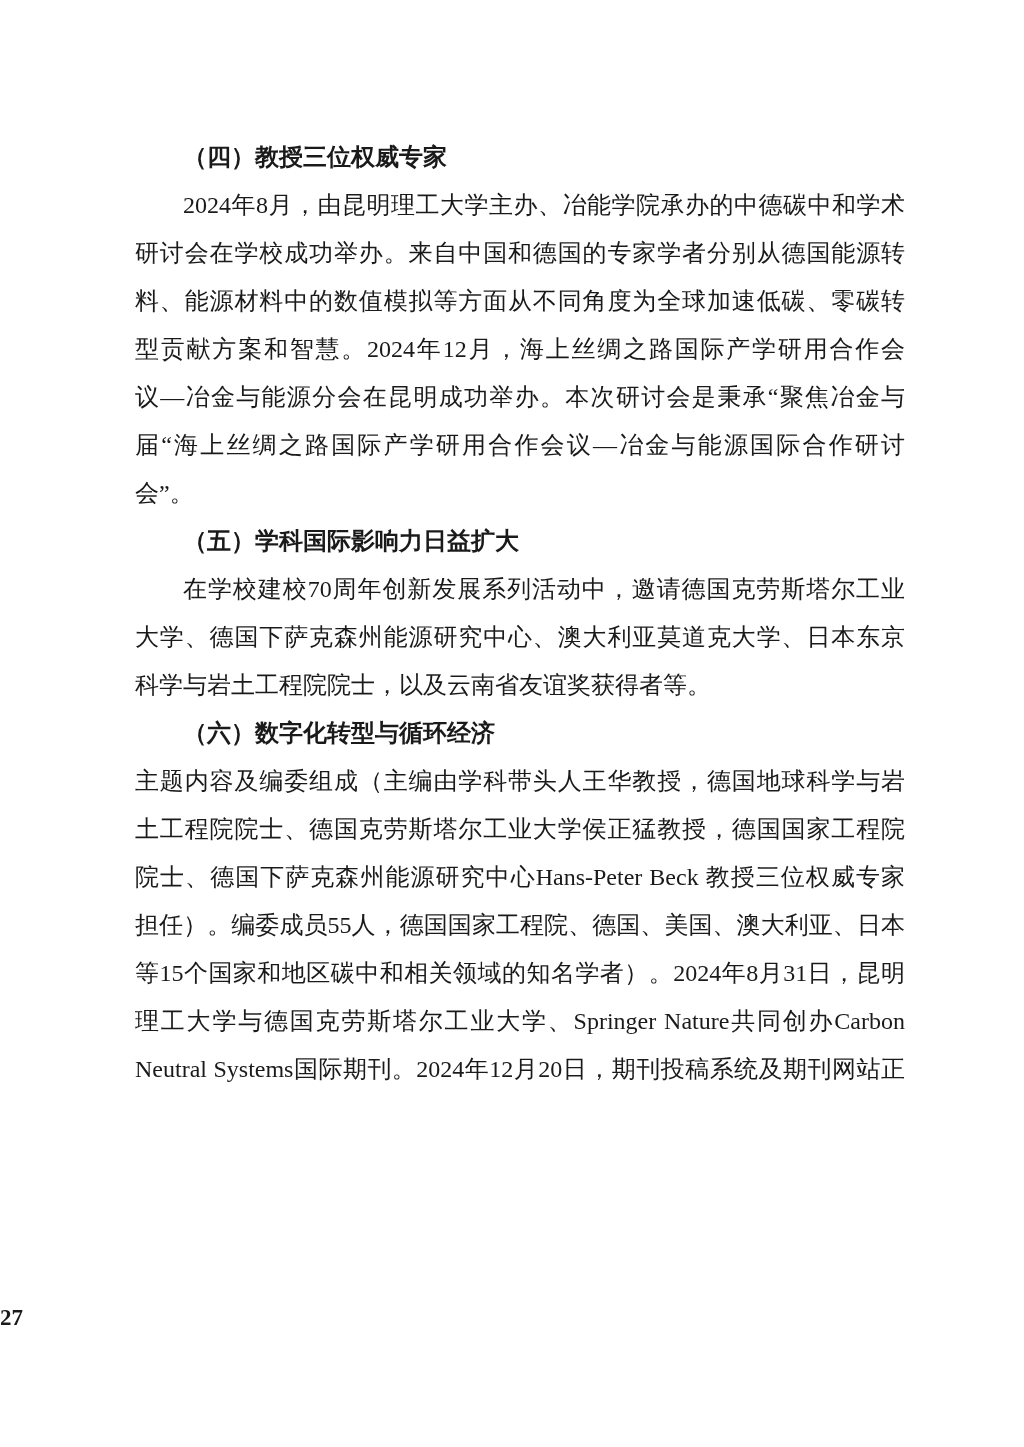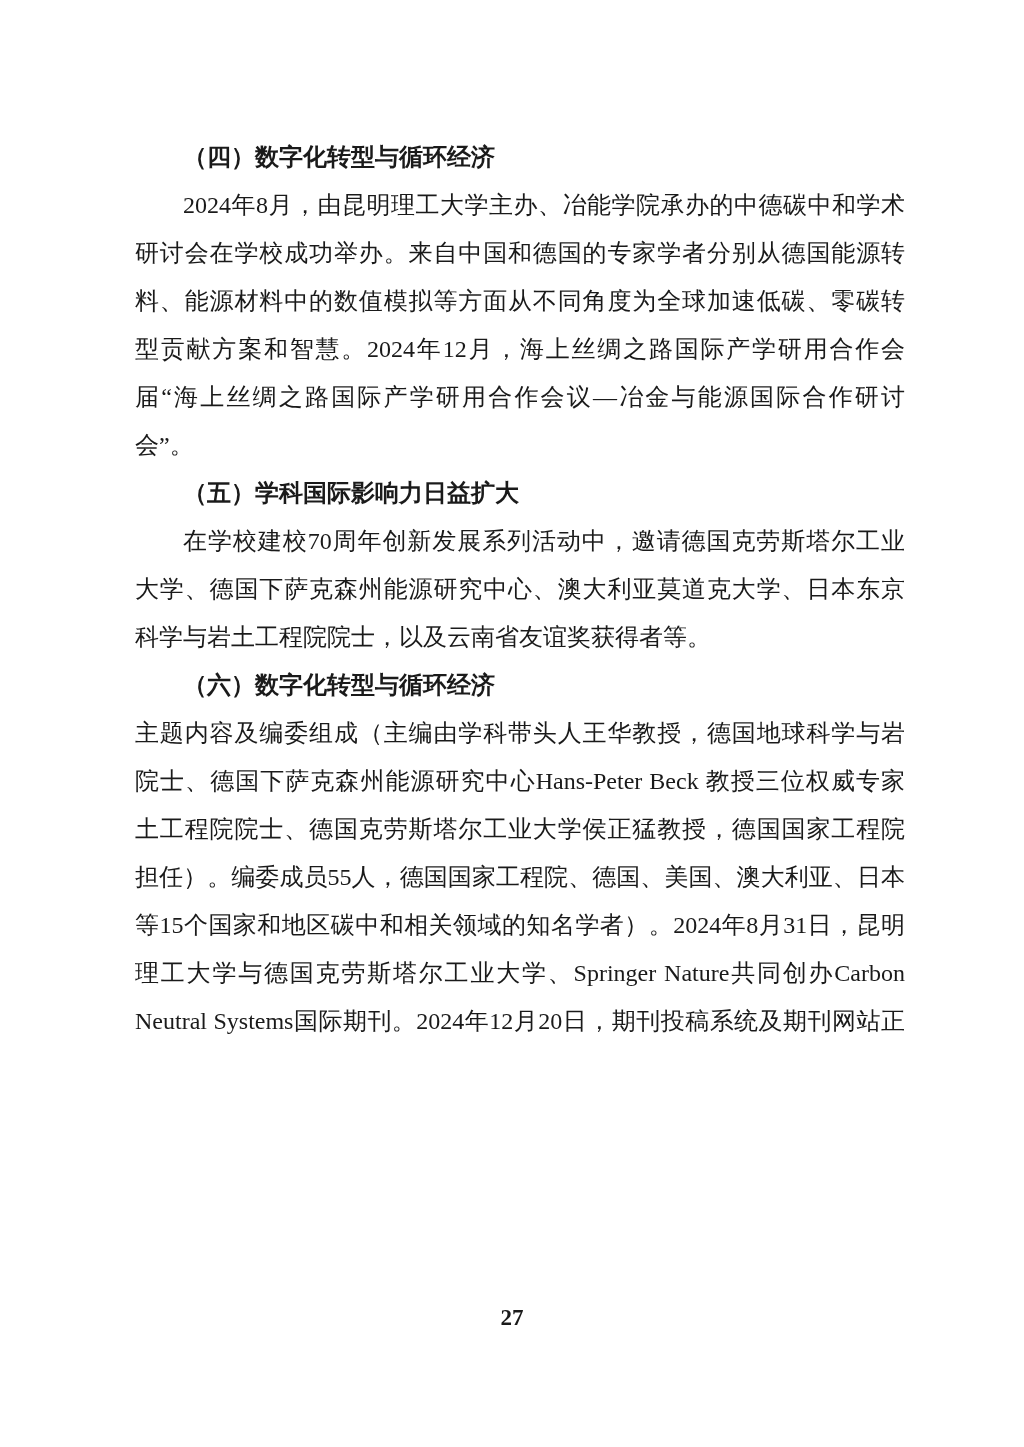--- a/index.html
+++ b/index.html
@@ -45,46 +45,46 @@
   .line.heading {
     font-weight: bold;
     text-align: left;
     text-align-last: left;
   }
   .page-number {
     position: absolute;
     top: 1303px;
     left: 0;
     width: 1024px;
-    text-align: center;
     font-size: 23px;
     font-weight: bold;
     line-height: 30px;
     color: #1a1a1a;
   }
 </style>
 </head>
 <body>
 
 <div class="page">
   <div class="content">
-      <div class="line heading indent">（四）数字化转型与循环经济</div>
+      <div class="line heading indent">（四）教授三位权威专家</div>
       <div class="line indent">2024年8月，由昆明理工大学主办、冶能学院承办的中德碳中和学术</div>
       <div class="line">研讨会在学校成功举办。来自中国和德国的专家学者分别从德国能源转</div>
       <div class="line">料、能源材料中的数值模拟等方面从不同角度为全球加速低碳、零碳转</div>
       <div class="line">型贡献方案和智慧。2024年12月，海上丝绸之路国际产学研用合作会</div>
+      <div class="line">议—冶金与能源分会在昆明成功举办。本次研讨会是秉承“聚焦冶金与</div>
       <div class="line">届“海上丝绸之路国际产学研用合作会议—冶金与能源国际合作研讨</div>
       <div class="line no-justify">会”。</div>
       <div class="line heading indent">（五）学科国际影响力日益扩大</div>
       <div class="line indent">在学校建校70周年创新发展系列活动中，邀请德国克劳斯塔尔工业</div>
       <div class="line">大学、德国下萨克森州能源研究中心、澳大利亚莫道克大学、日本东京</div>
       <div class="line no-justify">科学与岩土工程院院士，以及云南省友谊奖获得者等。</div>
       <div class="line heading indent">（六）数字化转型与循环经济</div>
       <div class="line">主题内容及编委组成（主编由学科带头人王华教授，德国地球科学与岩</div>
+      <div class="line">土工程院院士、德国克劳斯塔尔工业大学侯正猛教授，德国国家工程院</div>
       <div class="line">院士、德国下萨克森州能源研究中心Hans-Peter Beck 教授三位权威专家</div>
-      <div class="line">土工程院院士、德国克劳斯塔尔工业大学侯正猛教授，德国国家工程院</div>
       <div class="line">担任）。编委成员55人，德国国家工程院、德国、美国、澳大利亚、日本</div>
       <div class="line">等15个国家和地区碳中和相关领域的知名学者）。2024年8月31日，昆明</div>
       <div class="line">理工大学与德国克劳斯塔尔工业大学、Springer Nature共同创办Carbon</div>
       <div class="line">Neutral Systems国际期刊。2024年12月20日，期刊投稿系统及期刊网站正</div>
     </div>
   <div class="page-number">27</div>
 </div>
 
 </body></html>

